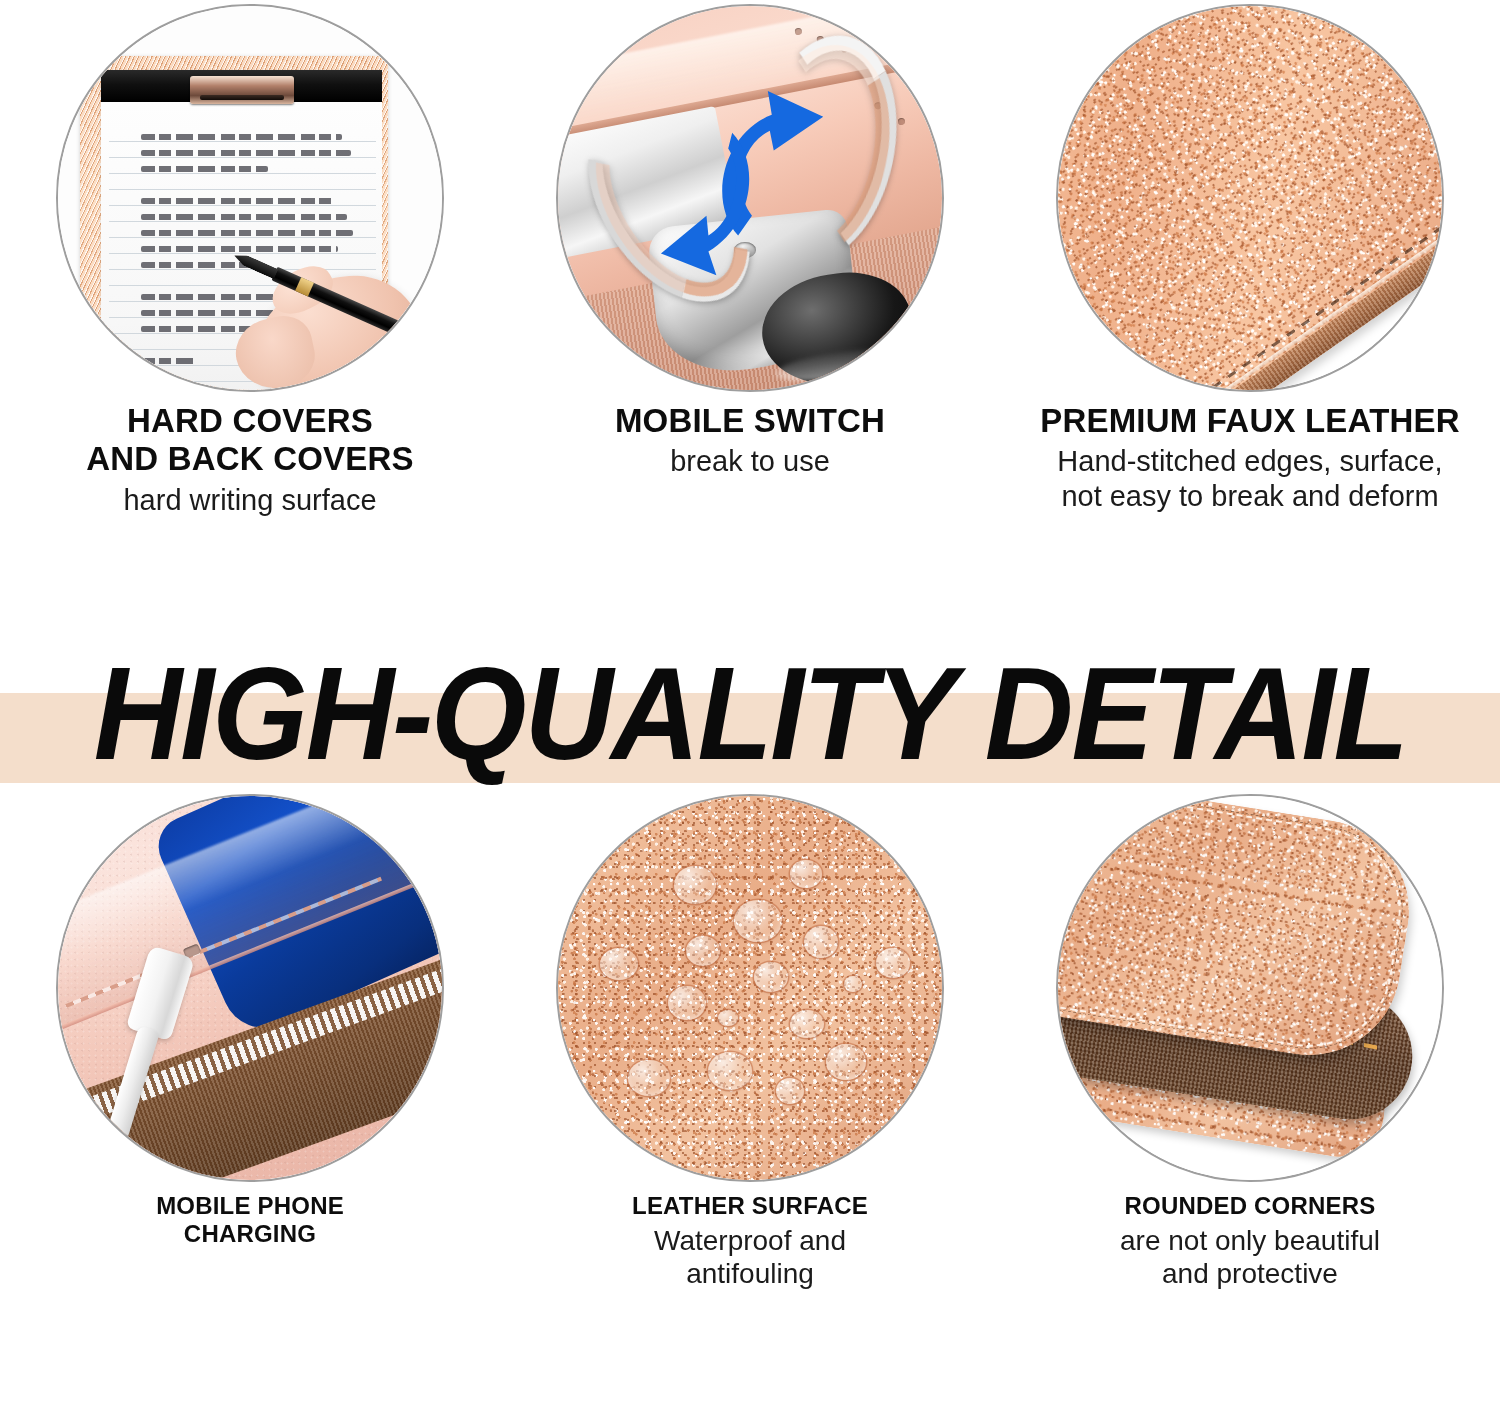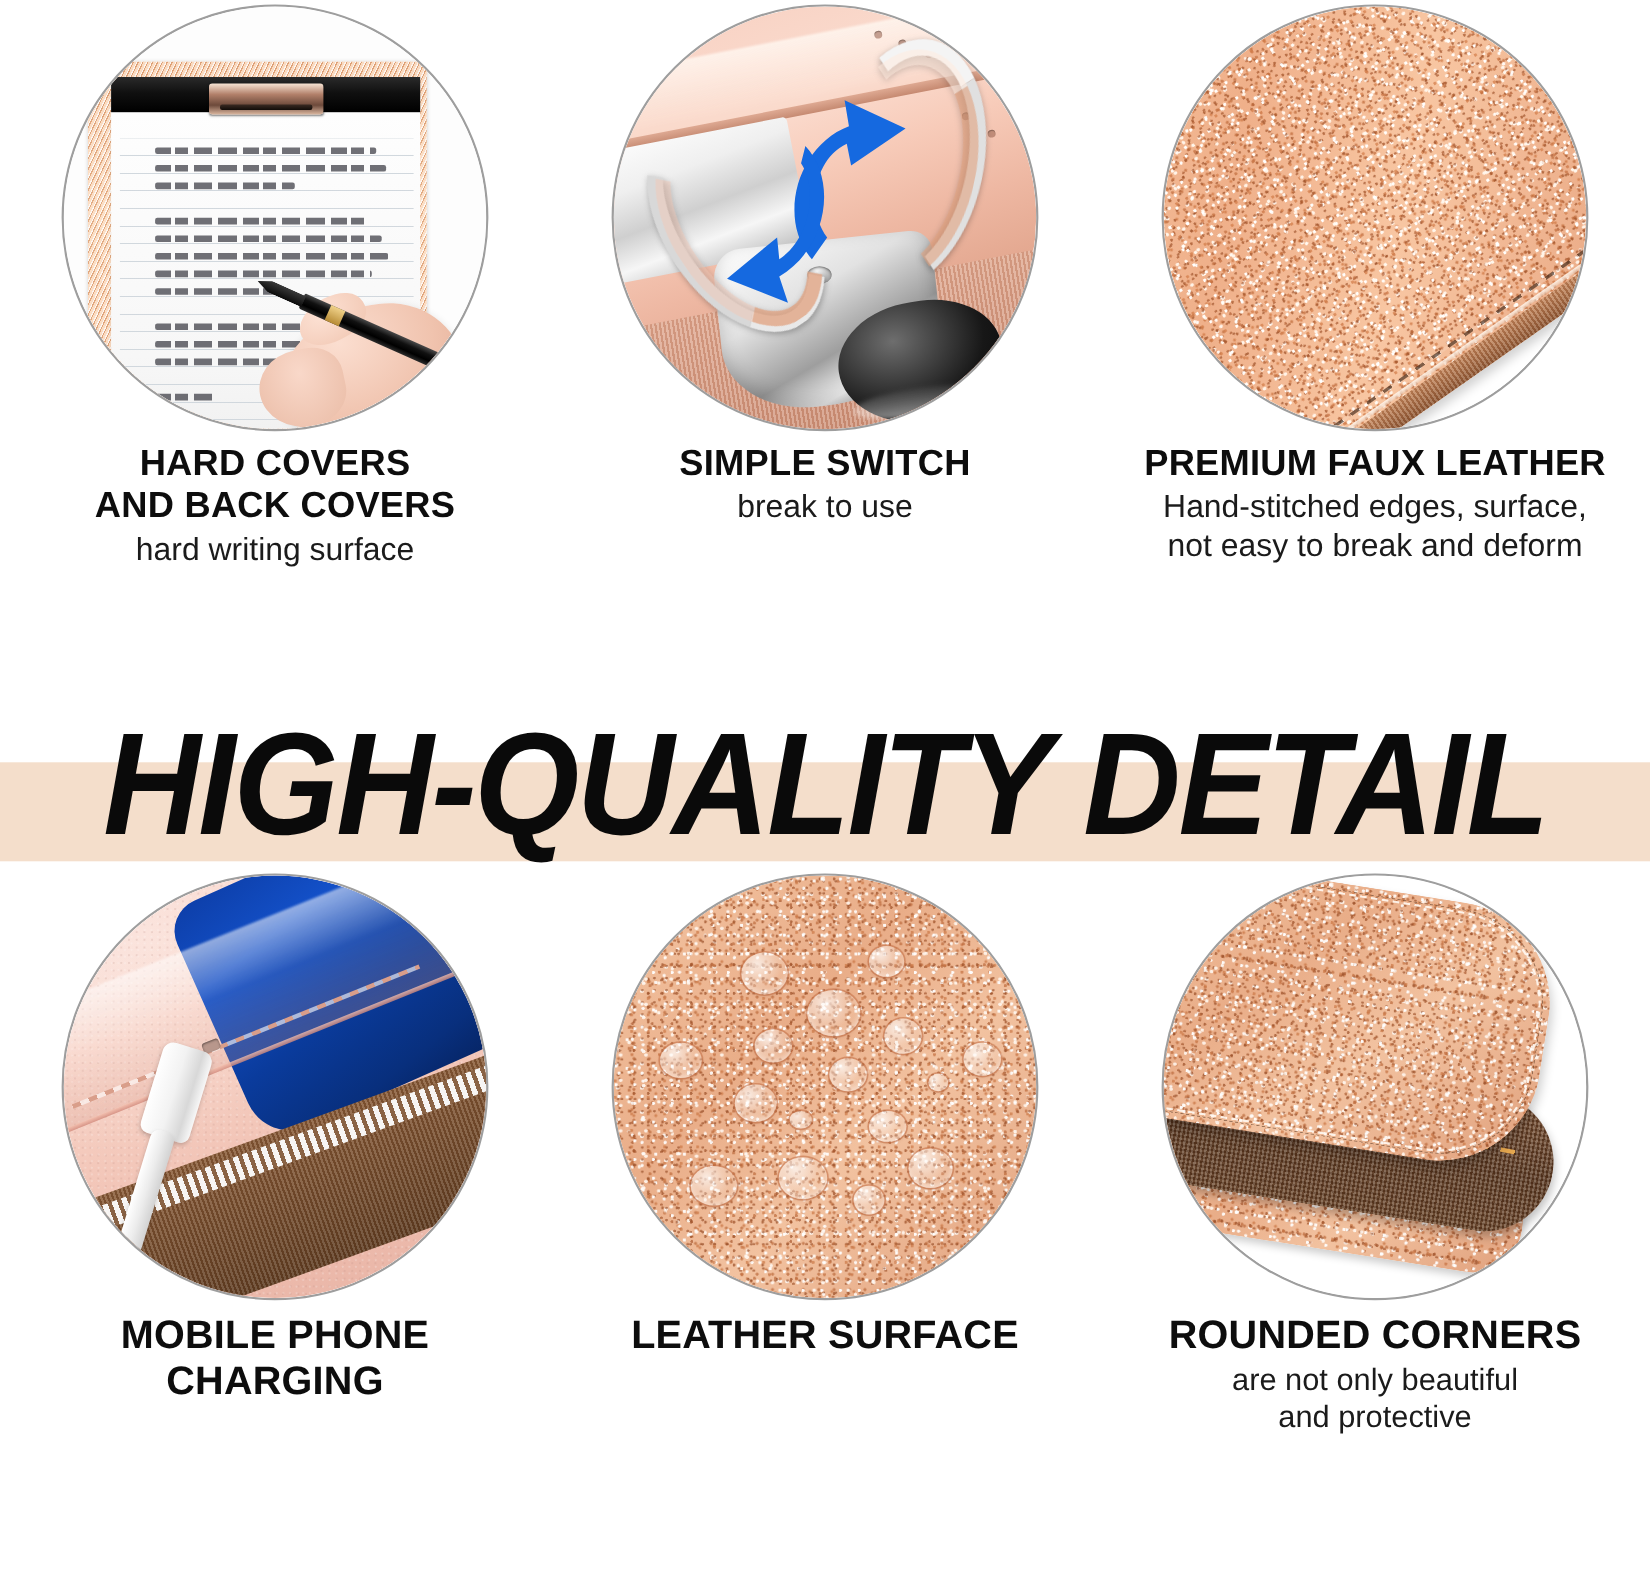--- a/index.html
+++ b/index.html
@@ -86,21 +86,21 @@
   .cap-sub {
     font-size: 29px;
     font-weight: 400;
     line-height: 1.2;
     color: #1b1b1b;
     margin-top: 4px;
     white-space: pre-line;
   }
 
   .cell-2 .cap-title { font-size: 33px; }
-  .row-bottom .cap-title { font-size: 36px; }
+  .row-bottom .cap-title { font-size: 24px; }
   .row-bottom .cap-sub { font-size: 28px; }
 
   
   .banner {
     position: absolute;
     left: 0;
     top: 693px;
     width: 1500px;
     height: 90px;
     background: #f4decb;
@@ -706,21 +706,21 @@
 
                 <path d="M182 232 C150 196, 168 128, 216 110 L212 86 L268 112 L218 146 L214 126 C184 140, 176 186, 196 212 Z" fill="#1569e0"></path>
 
                 <path d="M176 128 C206 160, 196 222, 152 248 L160 272 L104 250 L150 212 L152 232 C180 214, 188 168, 172 144 Z" fill="#1569e0"></path>
               </svg>
             </div>
           </div>
         </div>
       </div>
       <div class="caption">
-        <div class="cap-title">SIMPLE SWITCH</div>
+        <div class="cap-title">MOBILE SWITCH</div>
         <div class="cap-sub">break to use</div>
       </div>
     </div>
 
     <div class="cell cell-3">
       <div class="circle-wrap">
         <div class="circle">
           <div class="circle-inner">
             <div class="art-leather">
               <div class="lt-slab">
@@ -799,20 +799,22 @@
               <div class="drop" style="left:268px; top:248px; width:40px; height:36px;"></div>
               <div class="drop" style="left:150px; top:256px; width:44px; height:38px;"></div>
               <div class="drop" style="left:70px;  top:264px; width:42px; height:36px;"></div>
               <div class="drop" style="left:218px; top:282px; width:28px; height:26px;"></div>
             </div>
           </div>
         </div>
       </div>
       <div class="caption">
         <div class="cap-title">LEATHER SURFACE</div>
+        <div class="cap-sub">Waterproof and
+antifouling</div>
       </div>
     </div>
 
     <div class="cell cell-6">
       <div class="circle-wrap">
         <div class="circle">
           <div class="circle-inner">
             <div class="art-corner">
               <div class="cn-bottom">
                 <div class="glitter"></div>

